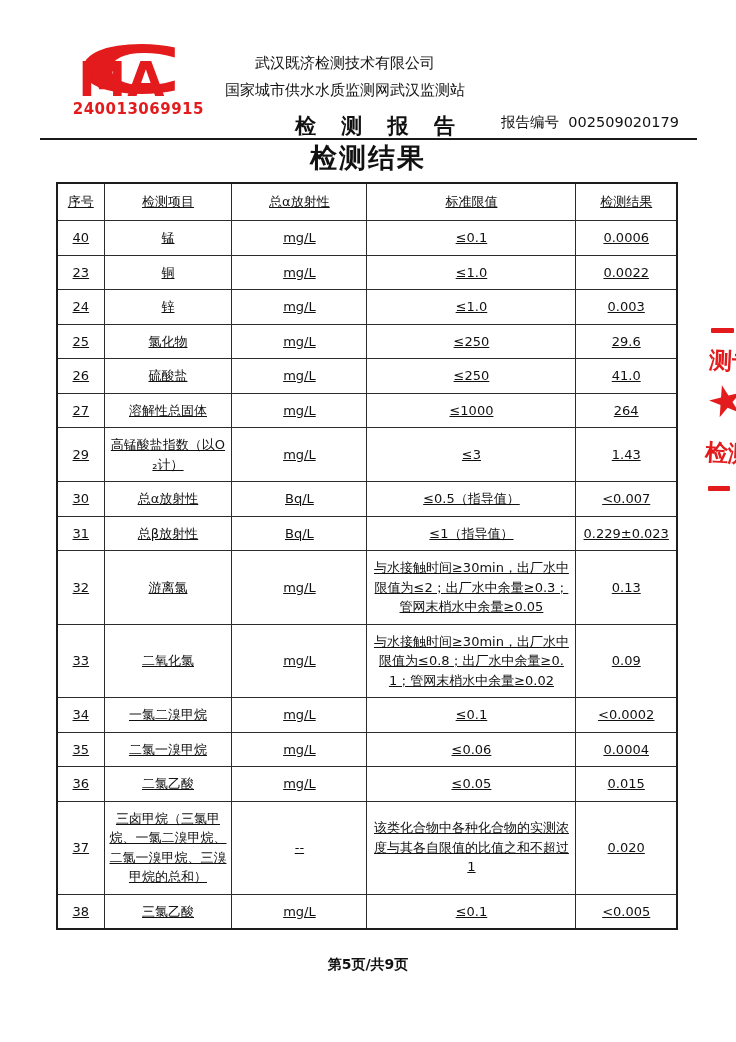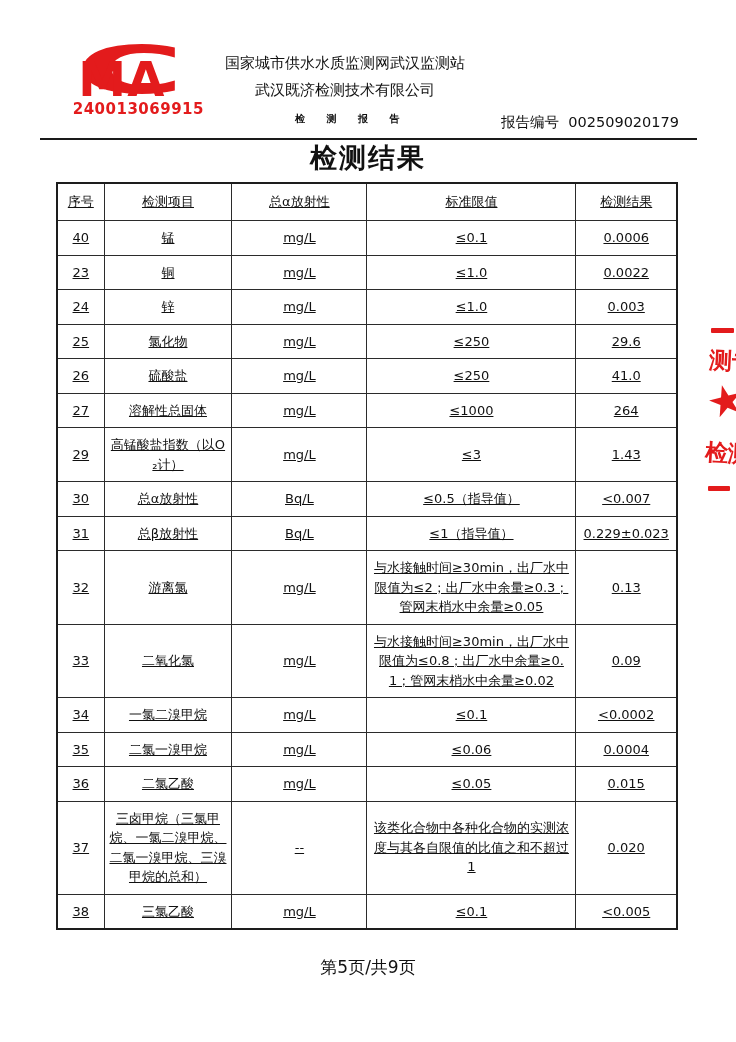--- a/index.html
+++ b/index.html
@@ -38,21 +38,21 @@
   .org-lines{
     position:absolute;left:170px;top:50px;width:350px;
     text-align:center;font-size:15px;line-height:1.8;font-weight:500;
   }
   .report-line{
     position:absolute;left:40px;top:112px;width:657px;height:26px;
     border-bottom:2px solid #1a1a1a;
   }
   .report-title{
     position:absolute;left:255px;top:0;
-    font-size:10px;font-weight:bold;letter-spacing:9px;
+    font-size:21px;font-weight:bold;letter-spacing:9px;
   }
   .report-no{
     position:absolute;right:18px;top:1px;
     font-size:14.5px;
   }
   .section-title{
     position:absolute;left:0;top:140px;width:736px;
     text-align:center;font-size:27px;font-weight:bold;letter-spacing:2px;
   }
   
@@ -83,37 +83,37 @@
   .stamp .bar{position:absolute;background:var(--red);height:5px;border-radius:1px;}
   .stamp .bar-top{top:8px;left:9px;width:23px;}
   .stamp .bar-bottom{top:166px;left:6px;width:22px;}
   .stamp .frag{position:absolute;font-size:23px;font-weight:bold;white-space:nowrap;transform:rotate(3deg);}
   .stamp .frag1{top:26px;left:7px;}
   .stamp .frag2{top:118px;left:3px;}
   .stamp .star{position:absolute;top:60px;left:5px;font-size:42px;line-height:1;transform:rotate(-14deg);}
   
   .footer{
     position:absolute;left:0;top:956px;width:736px;
-    text-align:center;font-size:17px;font-weight:normal;
+    text-align:center;font-size:14px;font-weight:bold;
   }
 </style>
 </head>
 <body>
 
 <div class="page">
 
   <div class="cma-logo">
     <span class="cma-c">C</span>
     <span class="cma-ma">MA</span>
   </div>
   <div class="cma-number">240013069915</div>
 
   <div class="org-lines">
+    <div>武汉既济检测技术有限公司</div>
     <div>国家城市供水水质监测网武汉监测站</div>
-    <div>武汉既济检测技术有限公司</div>
   </div>
 
   <div class="report-line">
     <span class="report-title">检 测 报 告</span>
     <span class="report-no"><span>报告编号</span>&nbsp;&nbsp;<span>002509020179</span></span>
   </div>
 
   <div class="section-title">检测结果</div>
 
   <table class="results">

